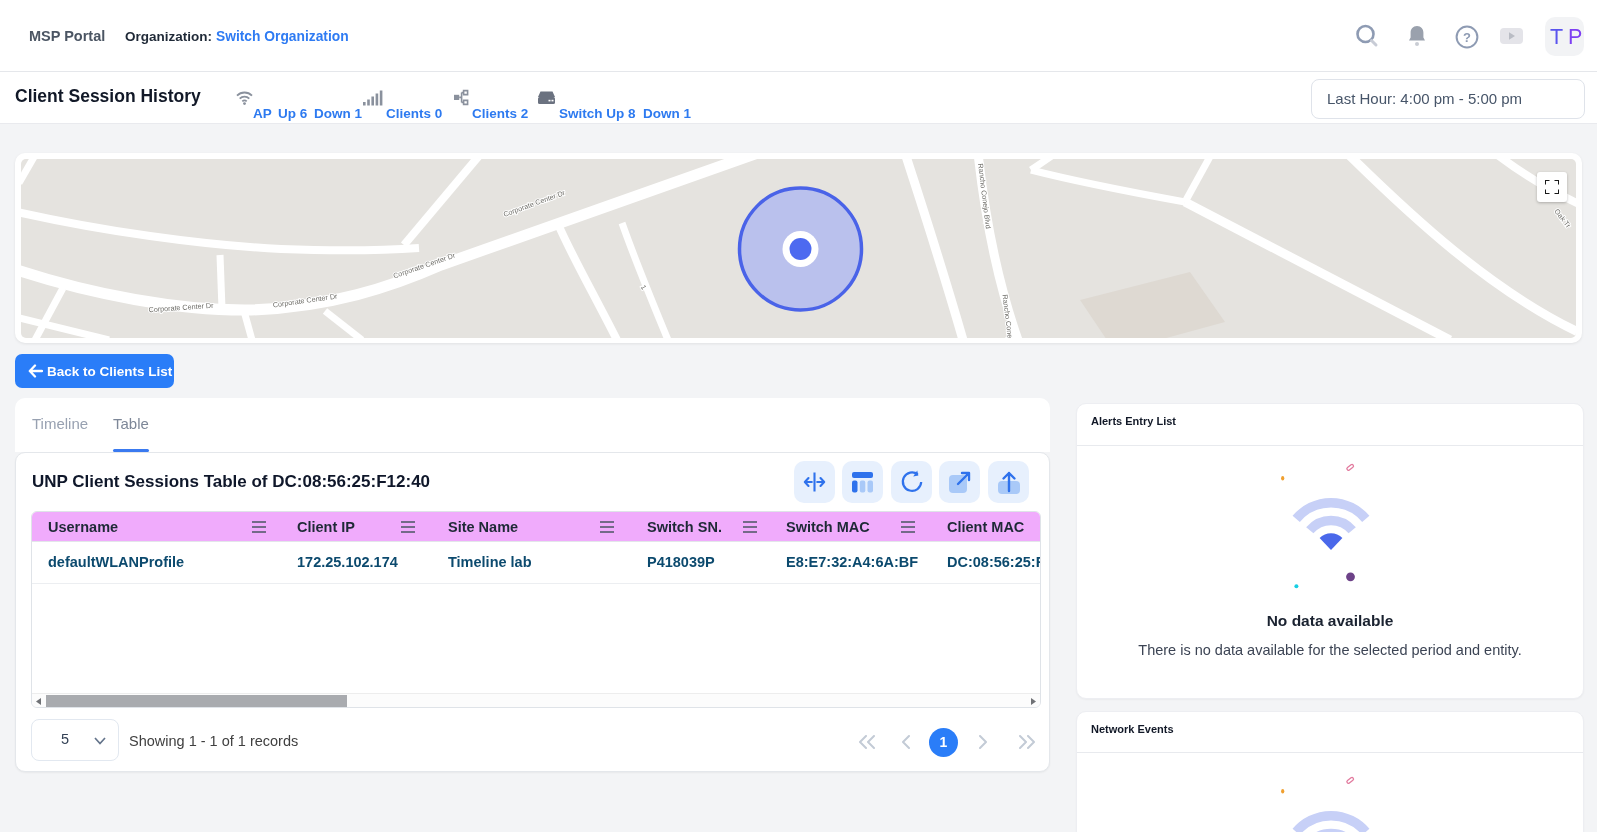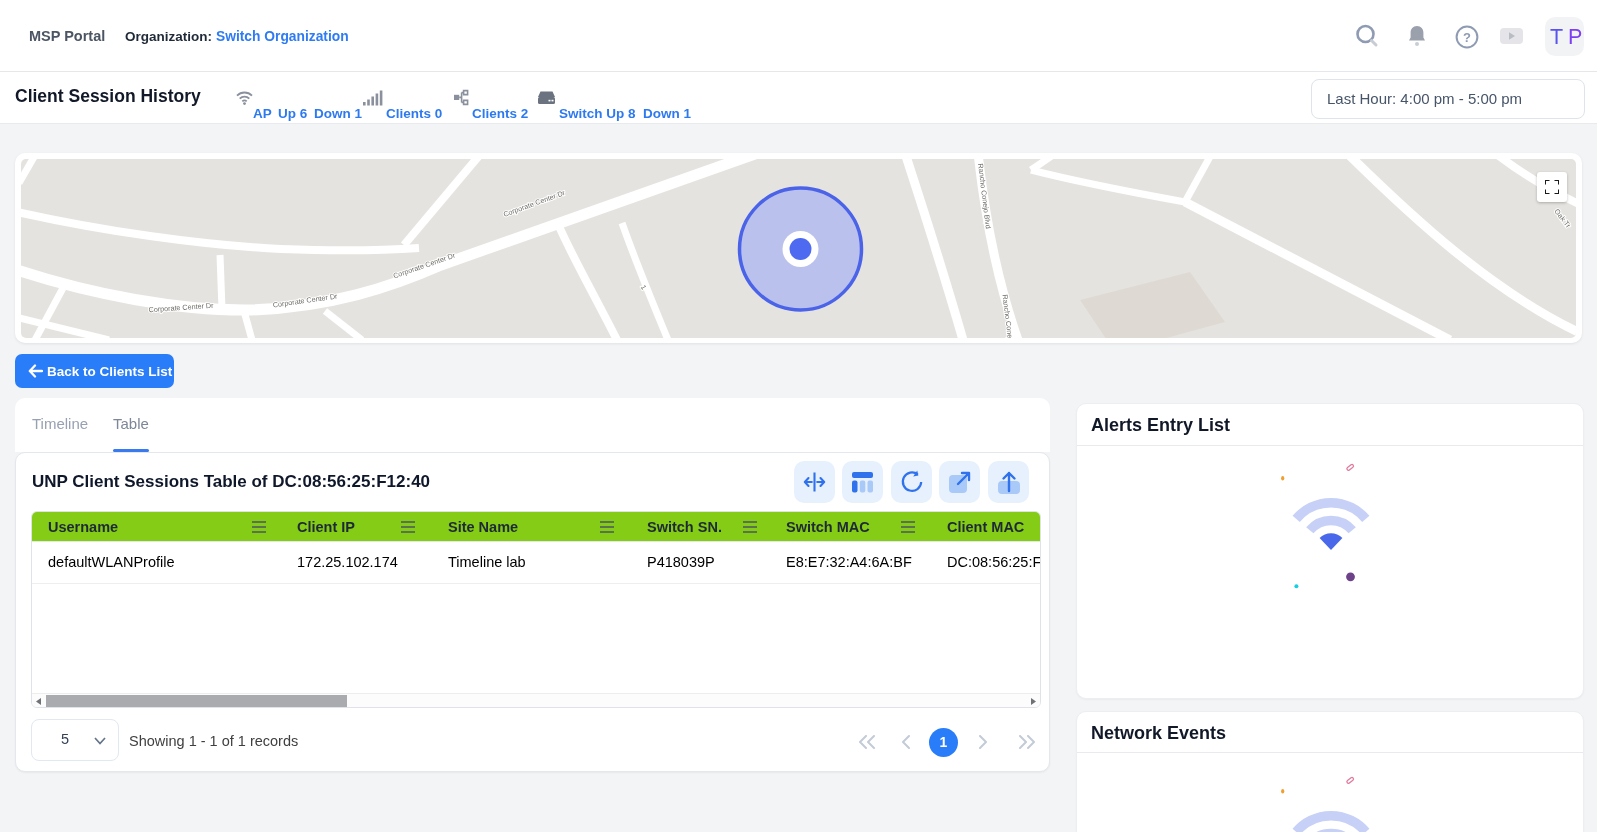--- a/index.html
+++ b/index.html
@@ -29,36 +29,36 @@
   
   #tabsbar { left:15px; top:398px; width:1035px; height:54px; background:#fff; border-radius:10px 10px 0 0; }
   #tabsbar .t1 { position:absolute; left:17px; top:17px; font-size:15px; color:#98a1b1; }
   #tabsbar .t2 { position:absolute; left:98px; top:17px; font-size:15px; color:#7d8798; }
   #tabsbar .ul { position:absolute; left:98px; top:51px; width:36px; height:3px; background:#3a7af0; border-radius:2px; }
   #card { left:15px; top:452px; width:1035px; height:320px; background:#fff; border:1px solid #e4e7eb; border-radius:10px; box-shadow:0 1px 2px rgba(0,0,0,.05); }
   #card h2 { position:absolute; left:16px; top:19px; font-size:17px; font-weight:bold; color:#0f172a; }
   .tbtn { position:absolute; top:8px; width:41px; height:42px; background:#e7f0fd; border-radius:10px; }
   
   #tblwrap { position:absolute; left:15px; top:58px; width:1010px; height:197px; border:1px solid #dfe3e8; border-radius:6px; background:#fff; overflow:hidden; }
-  #thead { position:absolute; left:0; top:0; width:100%; height:30px; background:#84cc16; border-bottom:1px solid #e3e6ea; }
+  #thead { position:absolute; left:0; top:0; width:100%; height:30px; background:#f0abfc; border-bottom:1px solid #e3e6ea; }
   #thead span { position:absolute; top:7px; font-size:14.5px; font-weight:bold; color:#1e2936; white-space:nowrap; }
   #trow { position:absolute; left:0; top:30px; width:100%; height:42px; border-bottom:1px solid #eceef1; }
-  #trow span { position:absolute; top:12px; font-size:14.5px; color:#000000; white-space:nowrap; }
+  #trow span { position:absolute; top:12px; font-size:14.5px; color:#0c4a6e; white-space:nowrap;font-weight:bold; }
   .hbar { position:absolute; top:9px; width:14px; height:12px; }
   
   #hscroll { position:absolute; left:0px; bottom:0px; width:1008px; height:14px; background:#fcfcfc; border-top:1px solid #ededed; }
   #hthumb { position:absolute; left:14px; top:1px; width:301px; height:12px; background:#a9abaf; }
   
   #pgsel { position:absolute; left:15px; top:266px; width:88px; height:42px; border:1px solid #e2e8f0; border-radius:8px; background:#fff; }
   #pgsel b { position:absolute; left:29px; top:11px; font-size:14.5px; font-weight:normal; color:#334155; }
   #card .showing { position:absolute; left:113px; top:280px; font-size:14.5px; color:#404040; }
   .pgc { position:absolute; top:275px; width:29px; height:29px; background:#2a7df8; border-radius:50%; color:#fff; font-size:14px; font-weight:bold; text-align:center; line-height:29px; }
   
   .rcard { left:1076px; width:508px; background:#fff; border:1px solid #edeef2; border-radius:10px; box-shadow:0 1px 2px rgba(0,0,0,.04); overflow:hidden; }
-  .rcard h3 { position:absolute; left:14px; font-size:18px; font-weight:bold; color:#111827; }
+  .rcard h3 { position:absolute; left:14px; font-size:11px; font-weight:bold; color:#111827; }
   .rdiv { position:absolute; left:0; width:100%; height:1px; background:#e8eaee; }
   .nodata { position:absolute; left:0; width:100%; text-align:center; font-size:15.5px; font-weight:bold; color:#1a2230; }
   .nodatasub { position:absolute; left:0; width:100%; text-align:center; font-size:14.5px; color:#3c4454; }
 </style>
 </head>
 <body>
 <div id="app">
 
   <div id="nav" class="abs">
     <span class="abs brand">MSP Portal</span>
@@ -290,20 +290,22 @@
     <div class="rdiv" style="top:41px"></div>
     <svg style="position:absolute;left:194px;top:52px" width="120" height="140" viewBox="0 0 120 140">
       <path d="M 25.2 62.9 A 45.5 45.5 0 0 1 94.8 62.9" fill="none" stroke="#c7d0f7" stroke-width="9.5"></path>
       <path d="M 38.8 74.3 A 27.7 27.7 0 0 1 81.2 74.3" fill="none" stroke="#c7d0f7" stroke-width="9.5"></path>
       <path d="M 60 94 L 48.6 82.1 A 15.8 15.8 0 0 1 71.4 82.1 Z" fill="#4a68ea"></path>
       <ellipse cx="11.7" cy="22.3" rx="1.6" ry="2.3" fill="#f0a030"></ellipse>
       <rect x="75.5" y="10" width="7.5" height="3" rx="1.5" fill="none" stroke="#e27a9e" stroke-width="1.3" transform="rotate(-38 79 11.5)"></rect>
       <circle cx="79.5" cy="120.8" r="4.4" fill="#6d4288"></circle>
       <circle cx="25.4" cy="130.3" r="2" fill="#16cfe3"></circle>
     </svg>
+    <div class="nodata" style="top:208px">No data available</div>
+    <div class="nodatasub" style="top:238px">There is no data available for the selected period and entity.</div>
   </div>
   <div class="rcard abs" style="top:711px;height:170px">
     <h3 style="top:11px">Network Events</h3>
     <div class="rdiv" style="top:40px"></div>
     <svg style="position:absolute;left:194px;top:57px" width="120" height="120" viewBox="0 0 120 120">
       <path d="M 25.2 62.9 A 45.5 45.5 0 0 1 94.8 62.9" fill="none" stroke="#c7d0f7" stroke-width="9.5"></path>
       <path d="M 38.8 74.3 A 27.7 27.7 0 0 1 81.2 74.3" fill="none" stroke="#c7d0f7" stroke-width="9.5"></path>
       <path d="M 60 94 L 48.6 82.1 A 15.8 15.8 0 0 1 71.4 82.1 Z" fill="#4a68ea"></path>
       <ellipse cx="11.7" cy="22.3" rx="1.6" ry="2.3" fill="#f0a030"></ellipse>
       <rect x="75.5" y="10" width="7.5" height="3" rx="1.5" fill="none" stroke="#e27a9e" stroke-width="1.3" transform="rotate(-38 79 11.5)"></rect>

